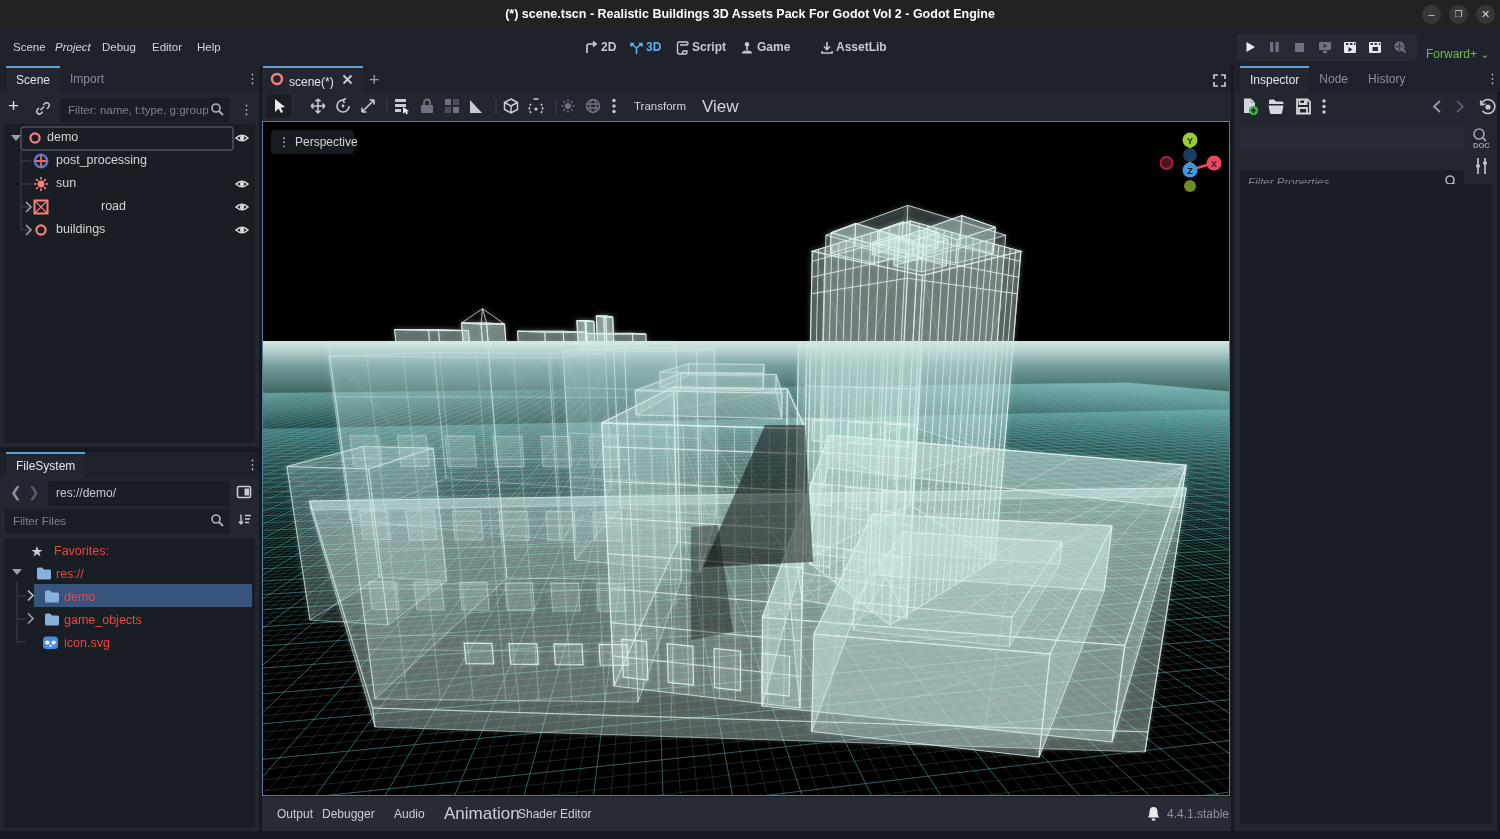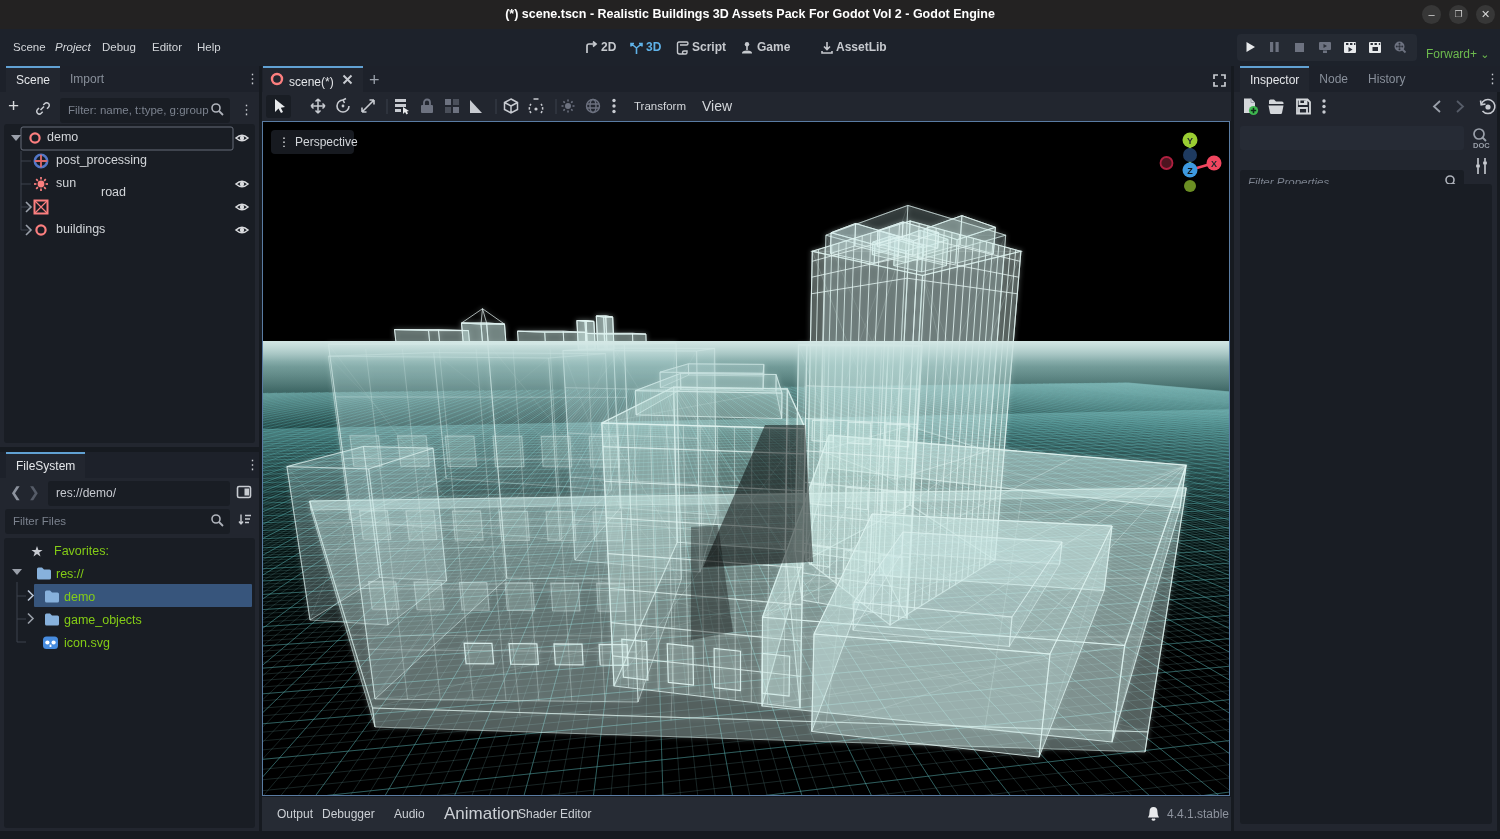--- a/index.html
+++ b/index.html
@@ -159,21 +159,21 @@
         <path d="M1 7 Q7 1.5 13 7 Q7 12.5 1 7 Z" fill="none" stroke="#d8dadd" stroke-width="1.6"></path>
         <circle cx="7" cy="7" r="2.2" fill="#d8dadd"></circle>
       </g>
     <use href="#eye" y="46"></use>
     <use href="#eye" y="69"></use>
     <use href="#eye" y="92"></use>
   </svg>
   <div class="abs" style="left:43px;top:6px;">demo</div>
   <div class="abs" style="left:52px;top:29px;">post_processing</div>
   <div class="abs" style="left:52px;top:52px;">sun</div>
-  <div class="abs" style="left:52px;top:61px;padding-left:45px;">road</div>
+  <div class="abs" style="left:52px;top:75px;padding-left:45px;">road</div>
   <div class="abs" style="left:52px;top:98px;">buildings</div>
 </div>
 
 <div class="abs" style="left:0;top:452px;width:259px;height:26px;background:#1d212a;"></div>
 <div class="abs panel" style="left:0;top:478px;width:259px;height:353px;"></div>
 <div class="abs" style="left:6px;top:452px;"><span class="tab active">FileSystem</span></div>
 <div class="abs dots3" style="left:246px;top:457px;">⋮</div>
 <div class="abs" style="left:10px;top:484px;color:#8d939e;font-size:14px;">❮</div>
 <div class="abs" style="left:28px;top:484px;color:#565c68;font-size:14px;">❯</div>
 <div class="abs input" style="left:48px;top:481px;width:182px;height:25px;line-height:25px;padding-left:8px;color:#c7cad0;font-size:12px;">res://demo/</div>
@@ -188,21 +188,21 @@
         <circle cx="6" cy="6" r="4" stroke="#aeb2ba" stroke-width="1.6" fill="none"></circle>
         <path d="M9 9 L13 13" stroke="#aeb2ba" stroke-width="1.8"></path>
       </svg>
     </span></div>
 <div class="abs" style="left:238px;top:512px;">
     <svg width="15" height="15" viewBox="0 0 15 15">
       <path d="M3 2.5 V12 M3 12 l-2 -2.5 M3 12 l2 -2.5 M7 3.5 H13 M7 7 H12 M7 10.5 H11" stroke="#c8cbd1" stroke-width="1.4" fill="none"></path>
     </svg>
   </div>
 <div class="abs darkbox" style="left:4px;top:538px;width:251px;height:290px;"></div>
-<div class="abs" style="left:4px;top:538px;width:251px;height:290px;font-size:12.5px;color:#84cc16;">
+<div class="abs" style="left:4px;top:538px;width:251px;height:290px;font-size:12.5px;color:#ef4444;">
   <svg class="abs" width="251" height="290" style="left:0;top:0">
     <rect x="30" y="46" width="218" height="23" fill="#37557c" rx="1"></rect>
     <path d="M13 44 V104 M13 58 H22 M13 81 H22 M13 104 H22" stroke="#3c424d" stroke-width="1" fill="none"></path>
     <path d="M33 5.5 l3.5 2.5 l-1.3 -4.1 l3.4 -2.5 h-4.2 l-1.4 -4 l-1.4 4 h-4.2 l3.4 2.5 l-1.3 4.1 Z" transform="translate(0,10.6)" fill="#c8cbd1"></path>
     <path d="M8 31 l5 6 l5 -6" fill="#9aa0aa"></path>
     <path d="M24 52.5 l5 5 l-5 5" fill="none" stroke="#b8c4d4" stroke-width="1.6"></path>
     <path d="M24 75.5 l5 5 l-5 5" fill="none" stroke="#9aa0aa" stroke-width="1.6"></path>
     <g id="fold1" transform="translate(32,28)">
         <path d="M1 3 Q1 1.5 2.5 1.5 H6 L8 3.5 H13.5 Q15 3.5 15 5 V12 Q15 13.5 13.5 13.5 H2.5 Q1 13.5 1 12 Z" fill="#87b1dc"></path>
       </g>
@@ -307,21 +307,21 @@
         <path d="M2.8 7 H15.2 M2.8 11 H15.2"></path>
       </g>
 <g transform="translate(338,0)" fill="#c8cbd1">
         <circle cx="5" cy="3.5" r="1.7"></circle>
         <circle cx="5" cy="9" r="1.7"></circle>
         <circle cx="5" cy="14.5" r="1.7"></circle>
       </g>
 </svg>
   </div>
 <div class="abs" style="left:634px;top:92px;font-size:11.5px;color:#d3d6da;line-height:29px;">Transform</div>
-<div class="abs" style="left:702px;top:92px;font-size:14px;color:#d3d6da;line-height:29px;">View</div>
+<div class="abs" style="left:702px;top:92px;font-size:17px;color:#d3d6da;line-height:29px;">View</div>
 
 <div class="abs" style="left:262px;top:121px;width:968px;height:675px;background:#000;border:1px solid #5a7ca3;">
 <svg width="966" height="673" viewBox="0 0 966 673">
 <rect x="0" y="0" width="966" height="673" fill="#000000"></rect>
 <defs>
 <linearGradient id="gnd" x1="0" y1="219" x2="0" y2="673" gradientUnits="userSpaceOnUse">
 <stop offset="0" stop-color="#b8d2d0"></stop>
           <stop offset="0.045" stop-color="#55827f"></stop>
 <stop offset="0.11" stop-color="#1d4745"></stop>
           <stop offset="0.22" stop-color="#0a2423"></stop>

